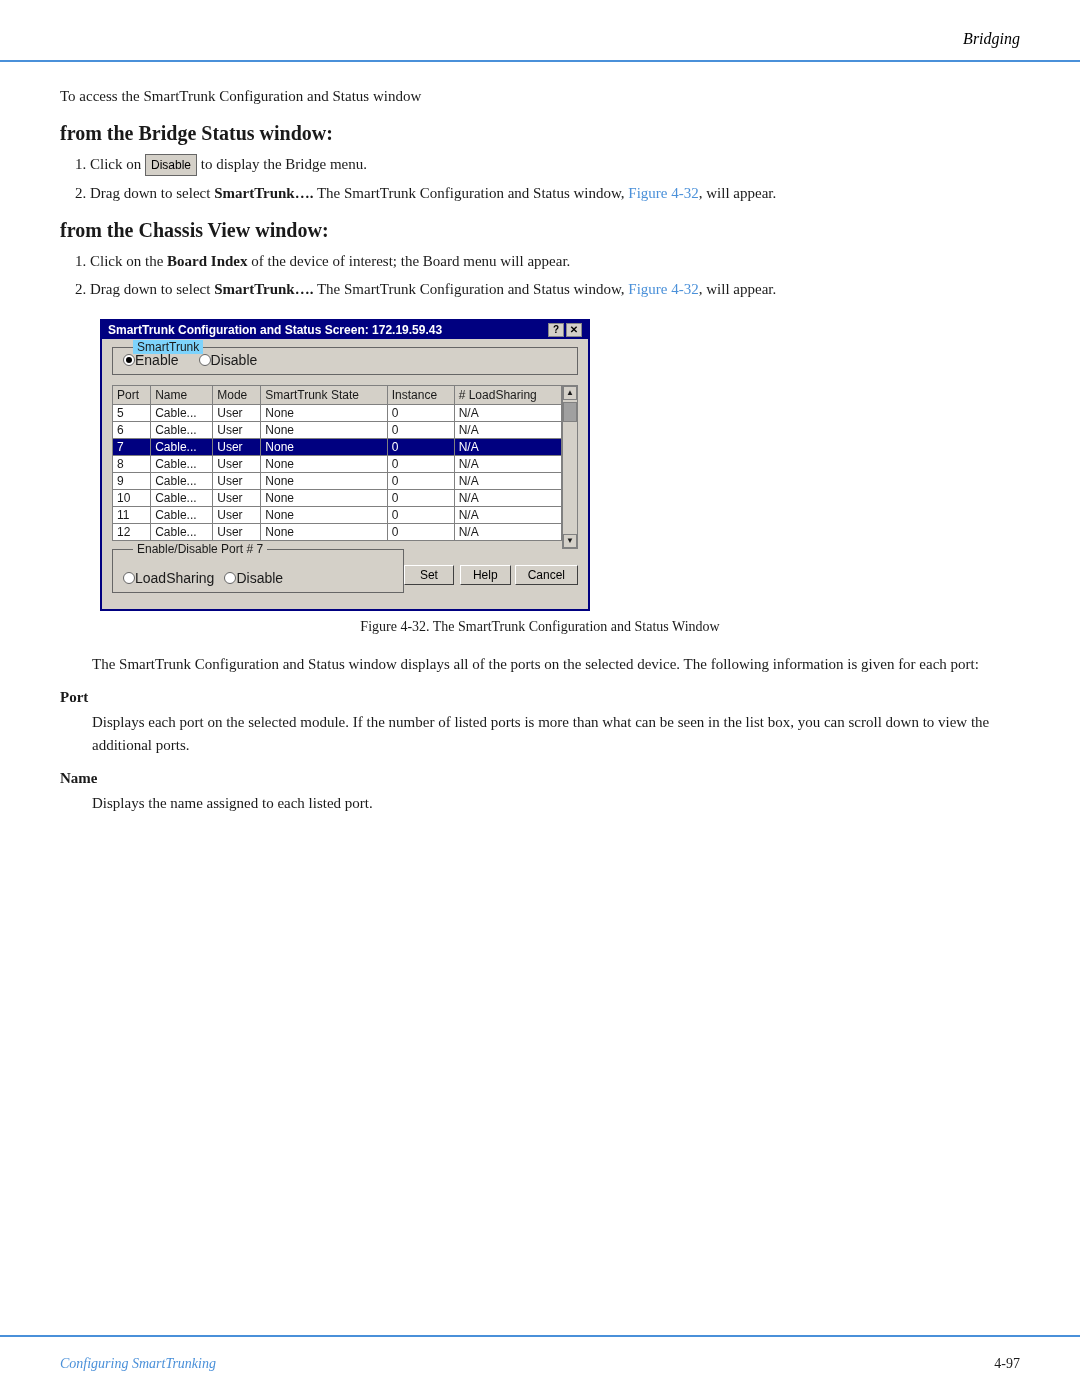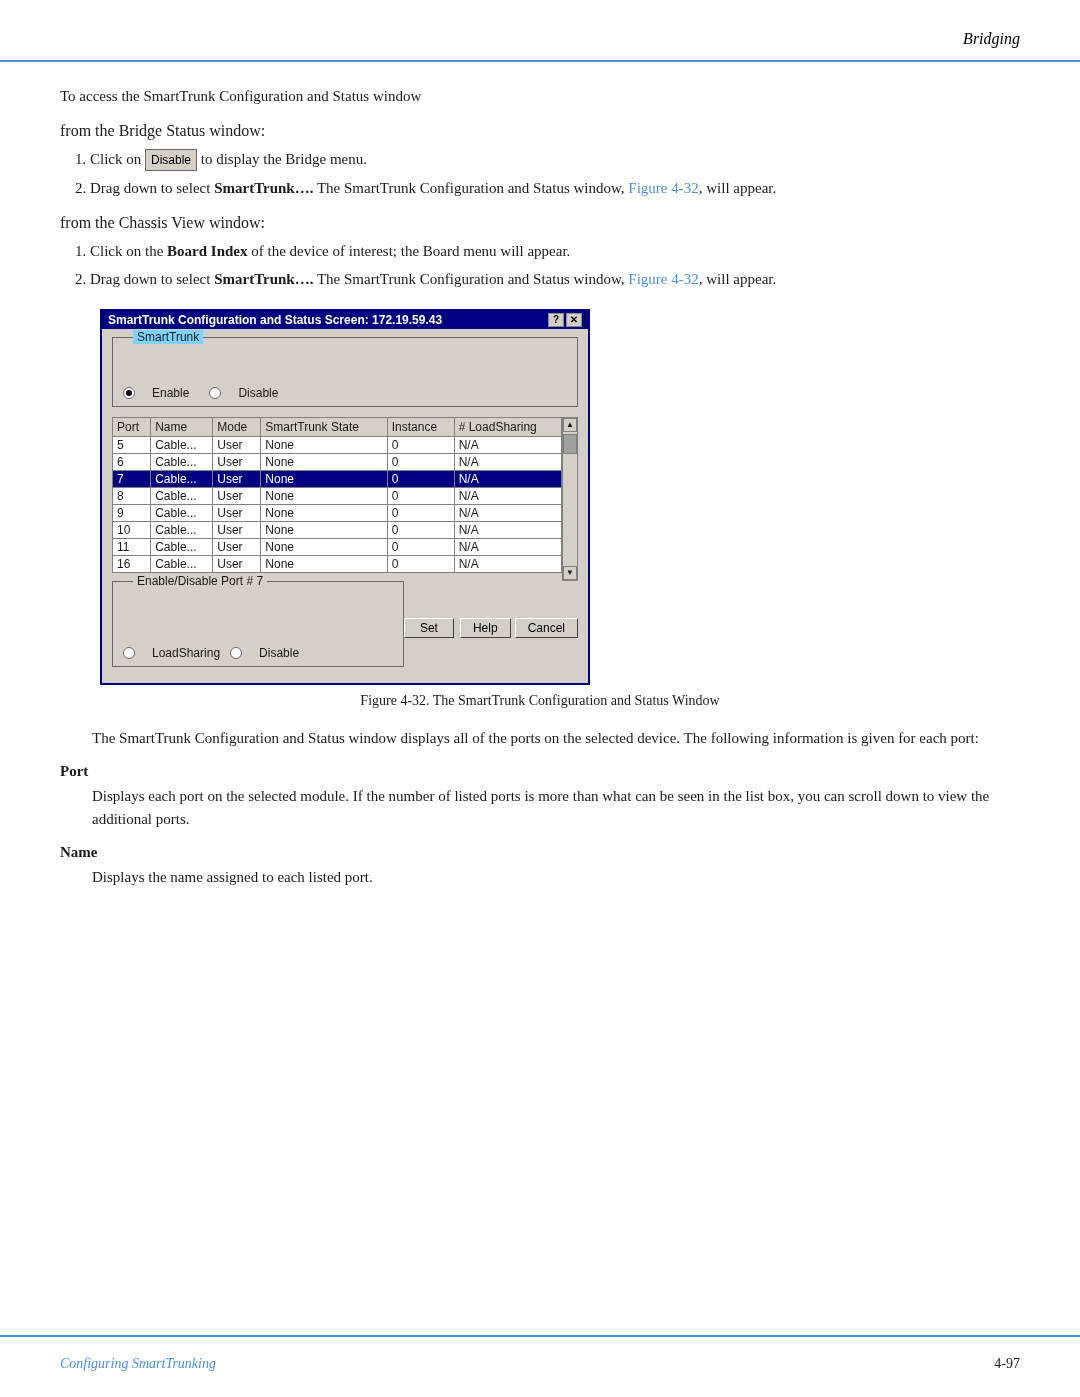--- a/index.html
+++ b/index.html
@@ -66,22 +66,22 @@
       bottom: 80px;
     }
 
     .intro-text {
       margin-bottom: 14px;
       font-size: 15px;
       line-height: 1.5;
     }
 
     .section-heading {
-      font-weight: normal;
-      font-size: 16px;
+      font-weight: bold;
+      font-size: 20px;
       margin-bottom: 8px;
     }
 
     ol {
       margin-left: 30px;
       margin-bottom: 14px;
     }
 
     ol li {
       margin-bottom: 6px;
@@ -173,23 +173,22 @@
       top: -8px;
       left: 20px;
       background: #7dd3fc;
       padding: 0 4px;
       font-size: 12px;
     }
 
     .radio-option {
       display: flex;
       align-items: center;
-      gap: 17px;
-      font-size: 12px;
-      margin-top: 44px;
+      gap: 0;
+      font-size: 14px;
     }
 
     .radio-circle {
       width: 12px;
       height: 12px;
       border-radius: 50%;
       border: 1px solid #666;
       background: #fff;
       display: flex;
       align-items: center;
@@ -459,21 +458,21 @@
                   </tr>
                   <tr>
                     <td>11</td>
                     <td>Cable...</td>
                     <td>User</td>
                     <td>None</td>
                     <td>0</td>
                     <td>N/A</td>
                   </tr>
                   <tr>
-                    <td>16</td>
+                    <td>12</td>
                     <td>Cable...</td>
                     <td>User</td>
                     <td>None</td>
                     <td>0</td>
                     <td>N/A</td>
                   </tr>
                 </tbody>
             </table>
           </div>
           <div class="scrollbar-area">

